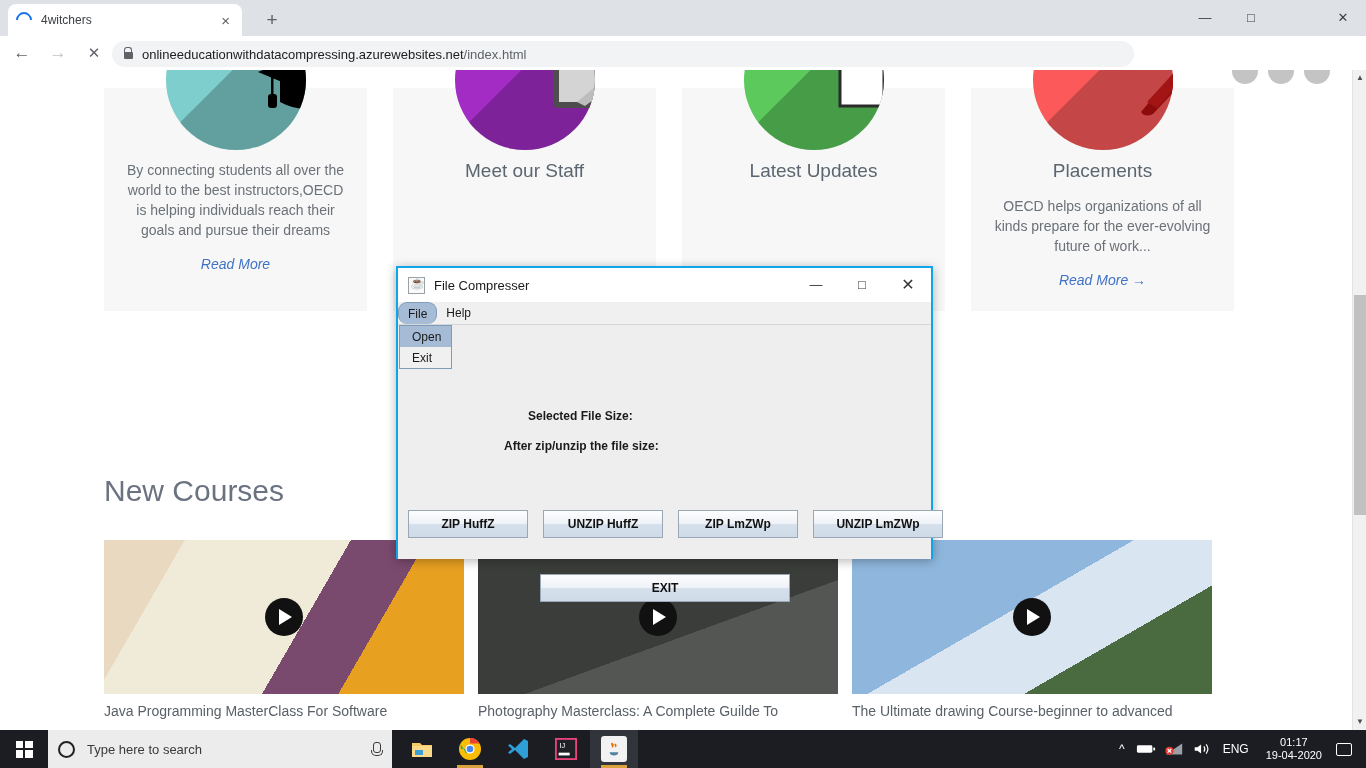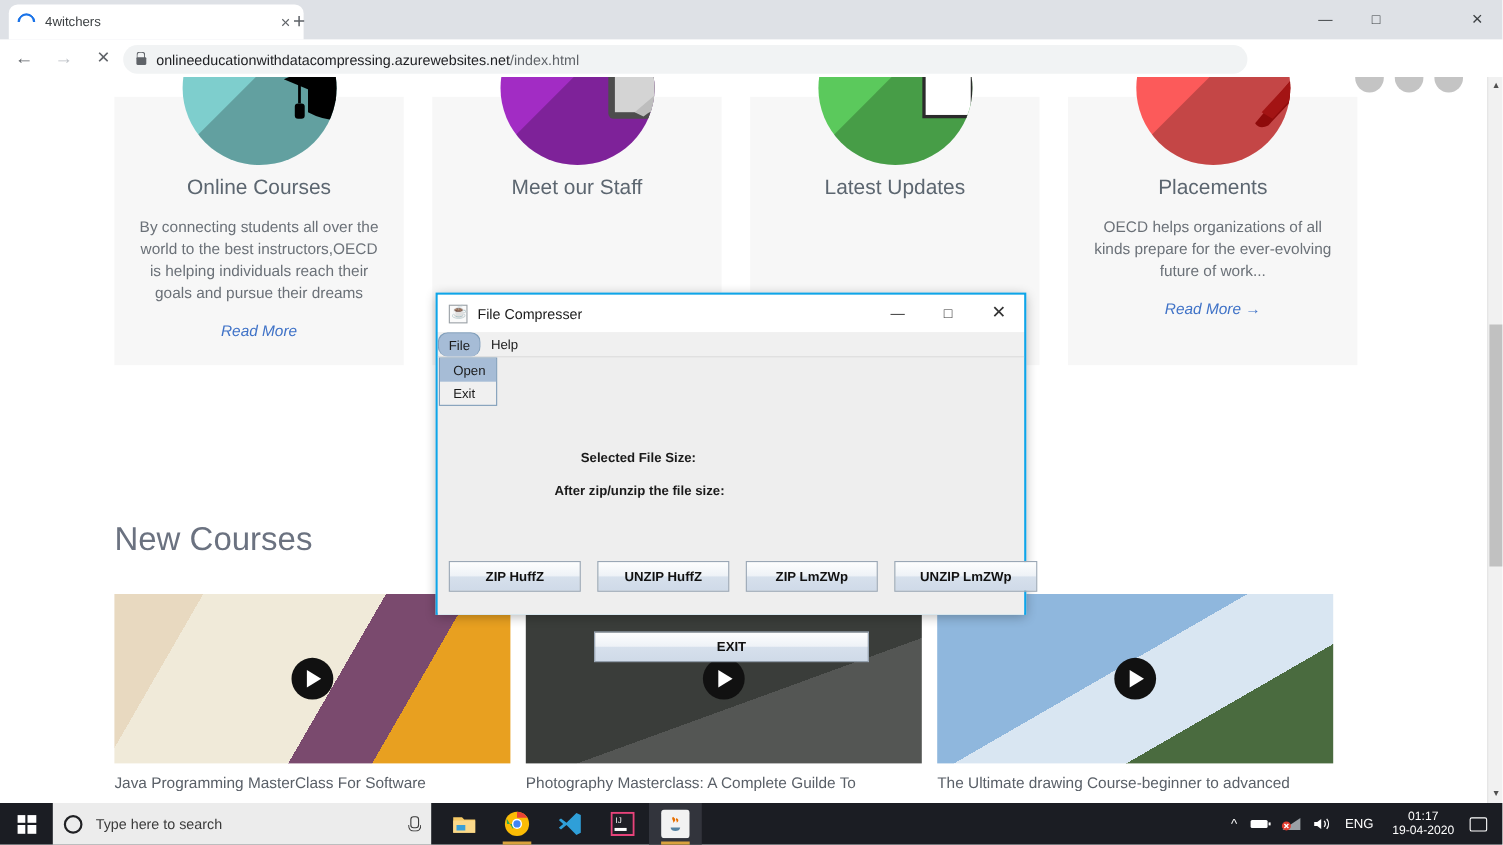--- a/index.html
+++ b/index.html
@@ -6,21 +6,21 @@
   html, body {
     width: 1366px; height: 768px;
     font-family: "Liberation Sans", sans-serif;
     overflow: hidden; background: #fff;
   }
   #screen { position: relative; width: 1366px; height: 768px; }
 
   
   .chrome-top { position: absolute; top: 0; left: 0; width: 1366px; height: 36px; background: #dee1e6; }
   .tab {
-    position: absolute; left: 8px; top: 4px; width: 268px; height: 32px;
+    position: absolute; left: 8px; top: 4px; width: 234px; height: 32px;
     background: #fff; border-radius: 8px 8px 0 0;
     display: flex; align-items: center; padding: 0 8px;
   }
   .tab-spinner {
     width: 16px; height: 16px; border: 2px solid transparent;
     border-top-color: #1a73e8; border-left-color: #1a73e8; border-radius: 50%;
     margin-right: 9px; transform: rotate(45deg); flex: none;
   }
   .tab-title { font-size: 12px; color: #3c4043; white-space: nowrap; overflow: hidden; flex: 1; }
   .tab-close { font-size: 15px; color: #5f6368; padding: 0 4px; cursor: default; }
@@ -208,21 +208,20 @@
       <div class="card">
         <div class="card-icon icon-cap">
           <div class="shadow"></div>
           <svg width="140" height="140" viewBox="0 0 140 140" style="position:absolute">
               <path d="M70 42 L118 62 L70 82 L22 62 Z" fill="#000"></path>
               <path d="M44 68 L44 92 Q70 106 96 92 L96 68 L70 80 Z" fill="#000"></path>
               <rect x="35" y="62" width="2.5" height="22" fill="#000"></rect>
               <rect x="32" y="84" width="9" height="14" rx="3" fill="#000"></rect>
             </svg>
         </div>
-        <h3>Online Courses</h3>
         <p>By connecting students all over the world to the best instructors,OECD is helping individuals reach their goals and pursue their dreams</p>
         <a href="#">Read More</a>
       </div>
 
       <div class="card">
         <div class="card-icon icon-board">
           <div class="shadow"></div>
           <svg width="140" height="140" viewBox="0 0 140 140" style="position:absolute">
               <rect x="28" y="42" width="84" height="56" rx="5" fill="#4d4d4d"></rect>
               <rect x="34" y="48" width="72" height="44" fill="#d4d4d4"></rect>

